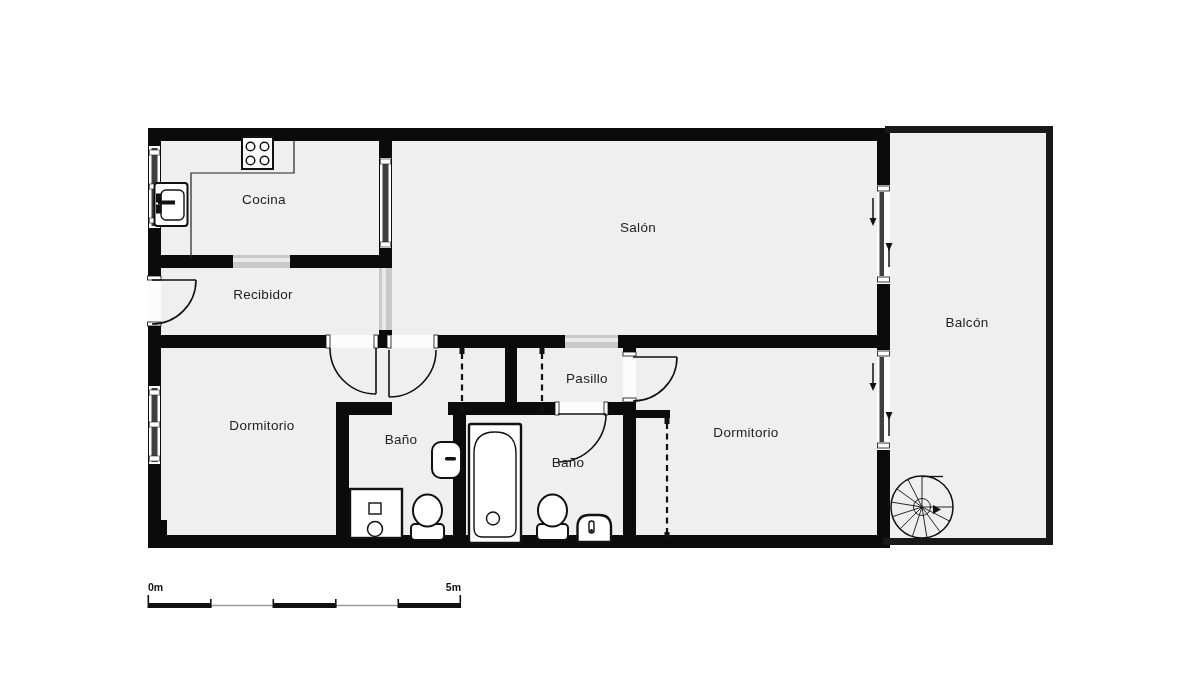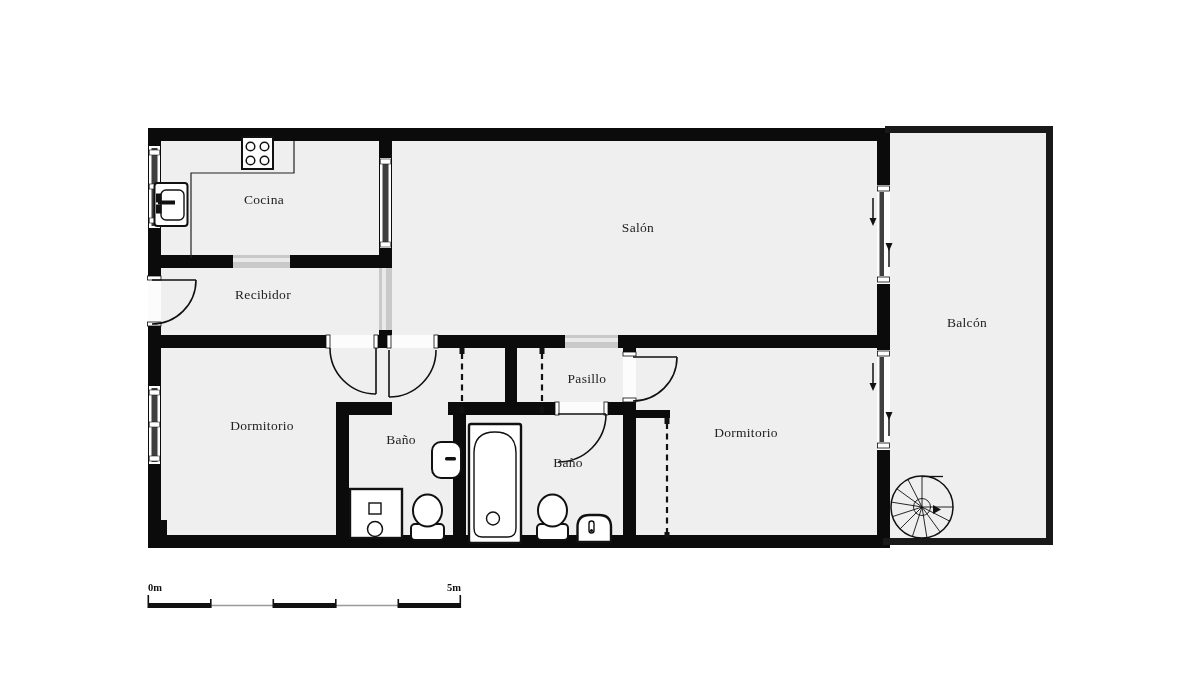--- a/index.html
+++ b/index.html
@@ -1,17 +1,17 @@
 <!DOCTYPE html>
 <html style="--wall: #0b0b0b; --balcony_wall: #191919; --floor: #efefef; --passage: #c9c9c9; --window_glass: #3f3f3f; --background: #ffffff;"><head>
 <meta charset="utf-8">
 <style>
   html,body{margin:0;padding:0;background:var(--background,#fff);}
   .stage{position:relative;width:1200px;height:675px;margin:0 auto;background:var(--background,#fff);
-         font-family:Liberation Serif, serif;}
+         font-family:Liberation Sans, sans-serif;}
   svg{display:block}
   .wall{fill:var(--wall,#0b0b0b)}
   .bwall{fill:var(--balcony_wall,#191919)}
   .floor{fill:var(--floor,#efefef)}
   .passage{fill:var(--passage,#c9c9c9)}
   .passage-light{fill:#e9e9e9}
   .openw{fill:#fcfcfc}
   .jamb{fill:#fff;stroke:#0b0b0b;stroke-width:.8}
   .winbase{fill:#fdfdfd}
   .winband{fill:var(--window_glass,#3f3f3f)}

